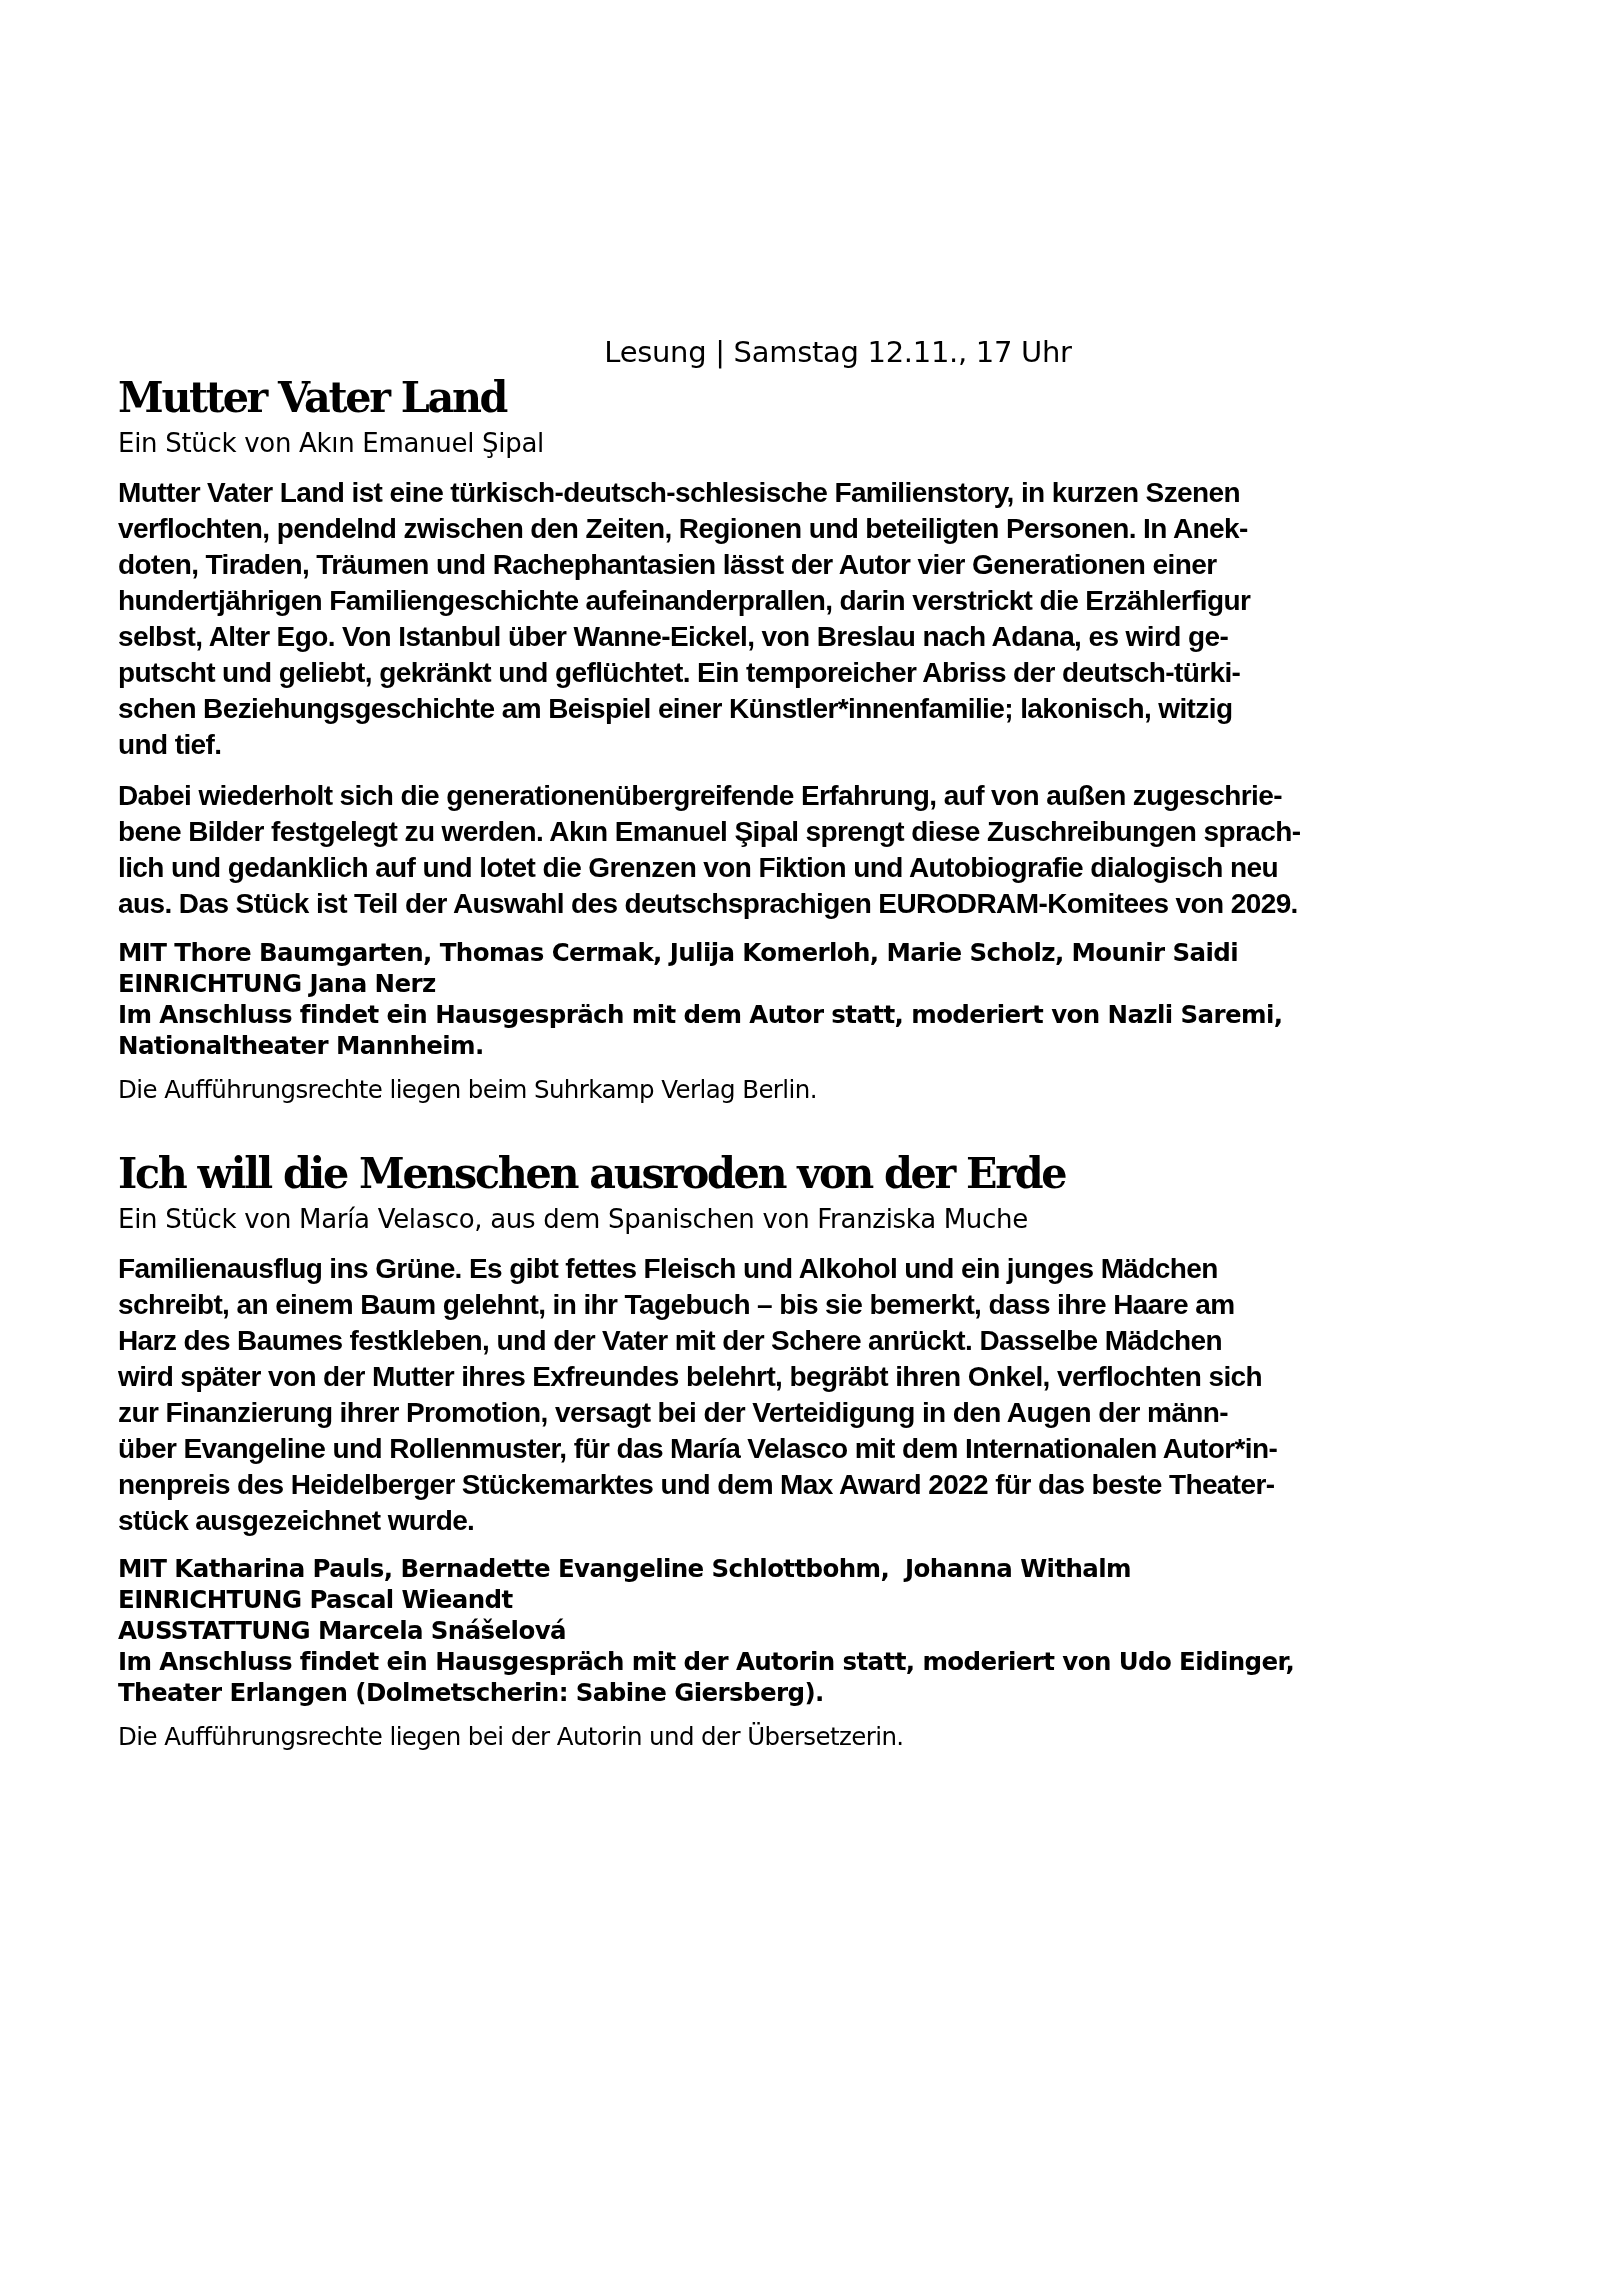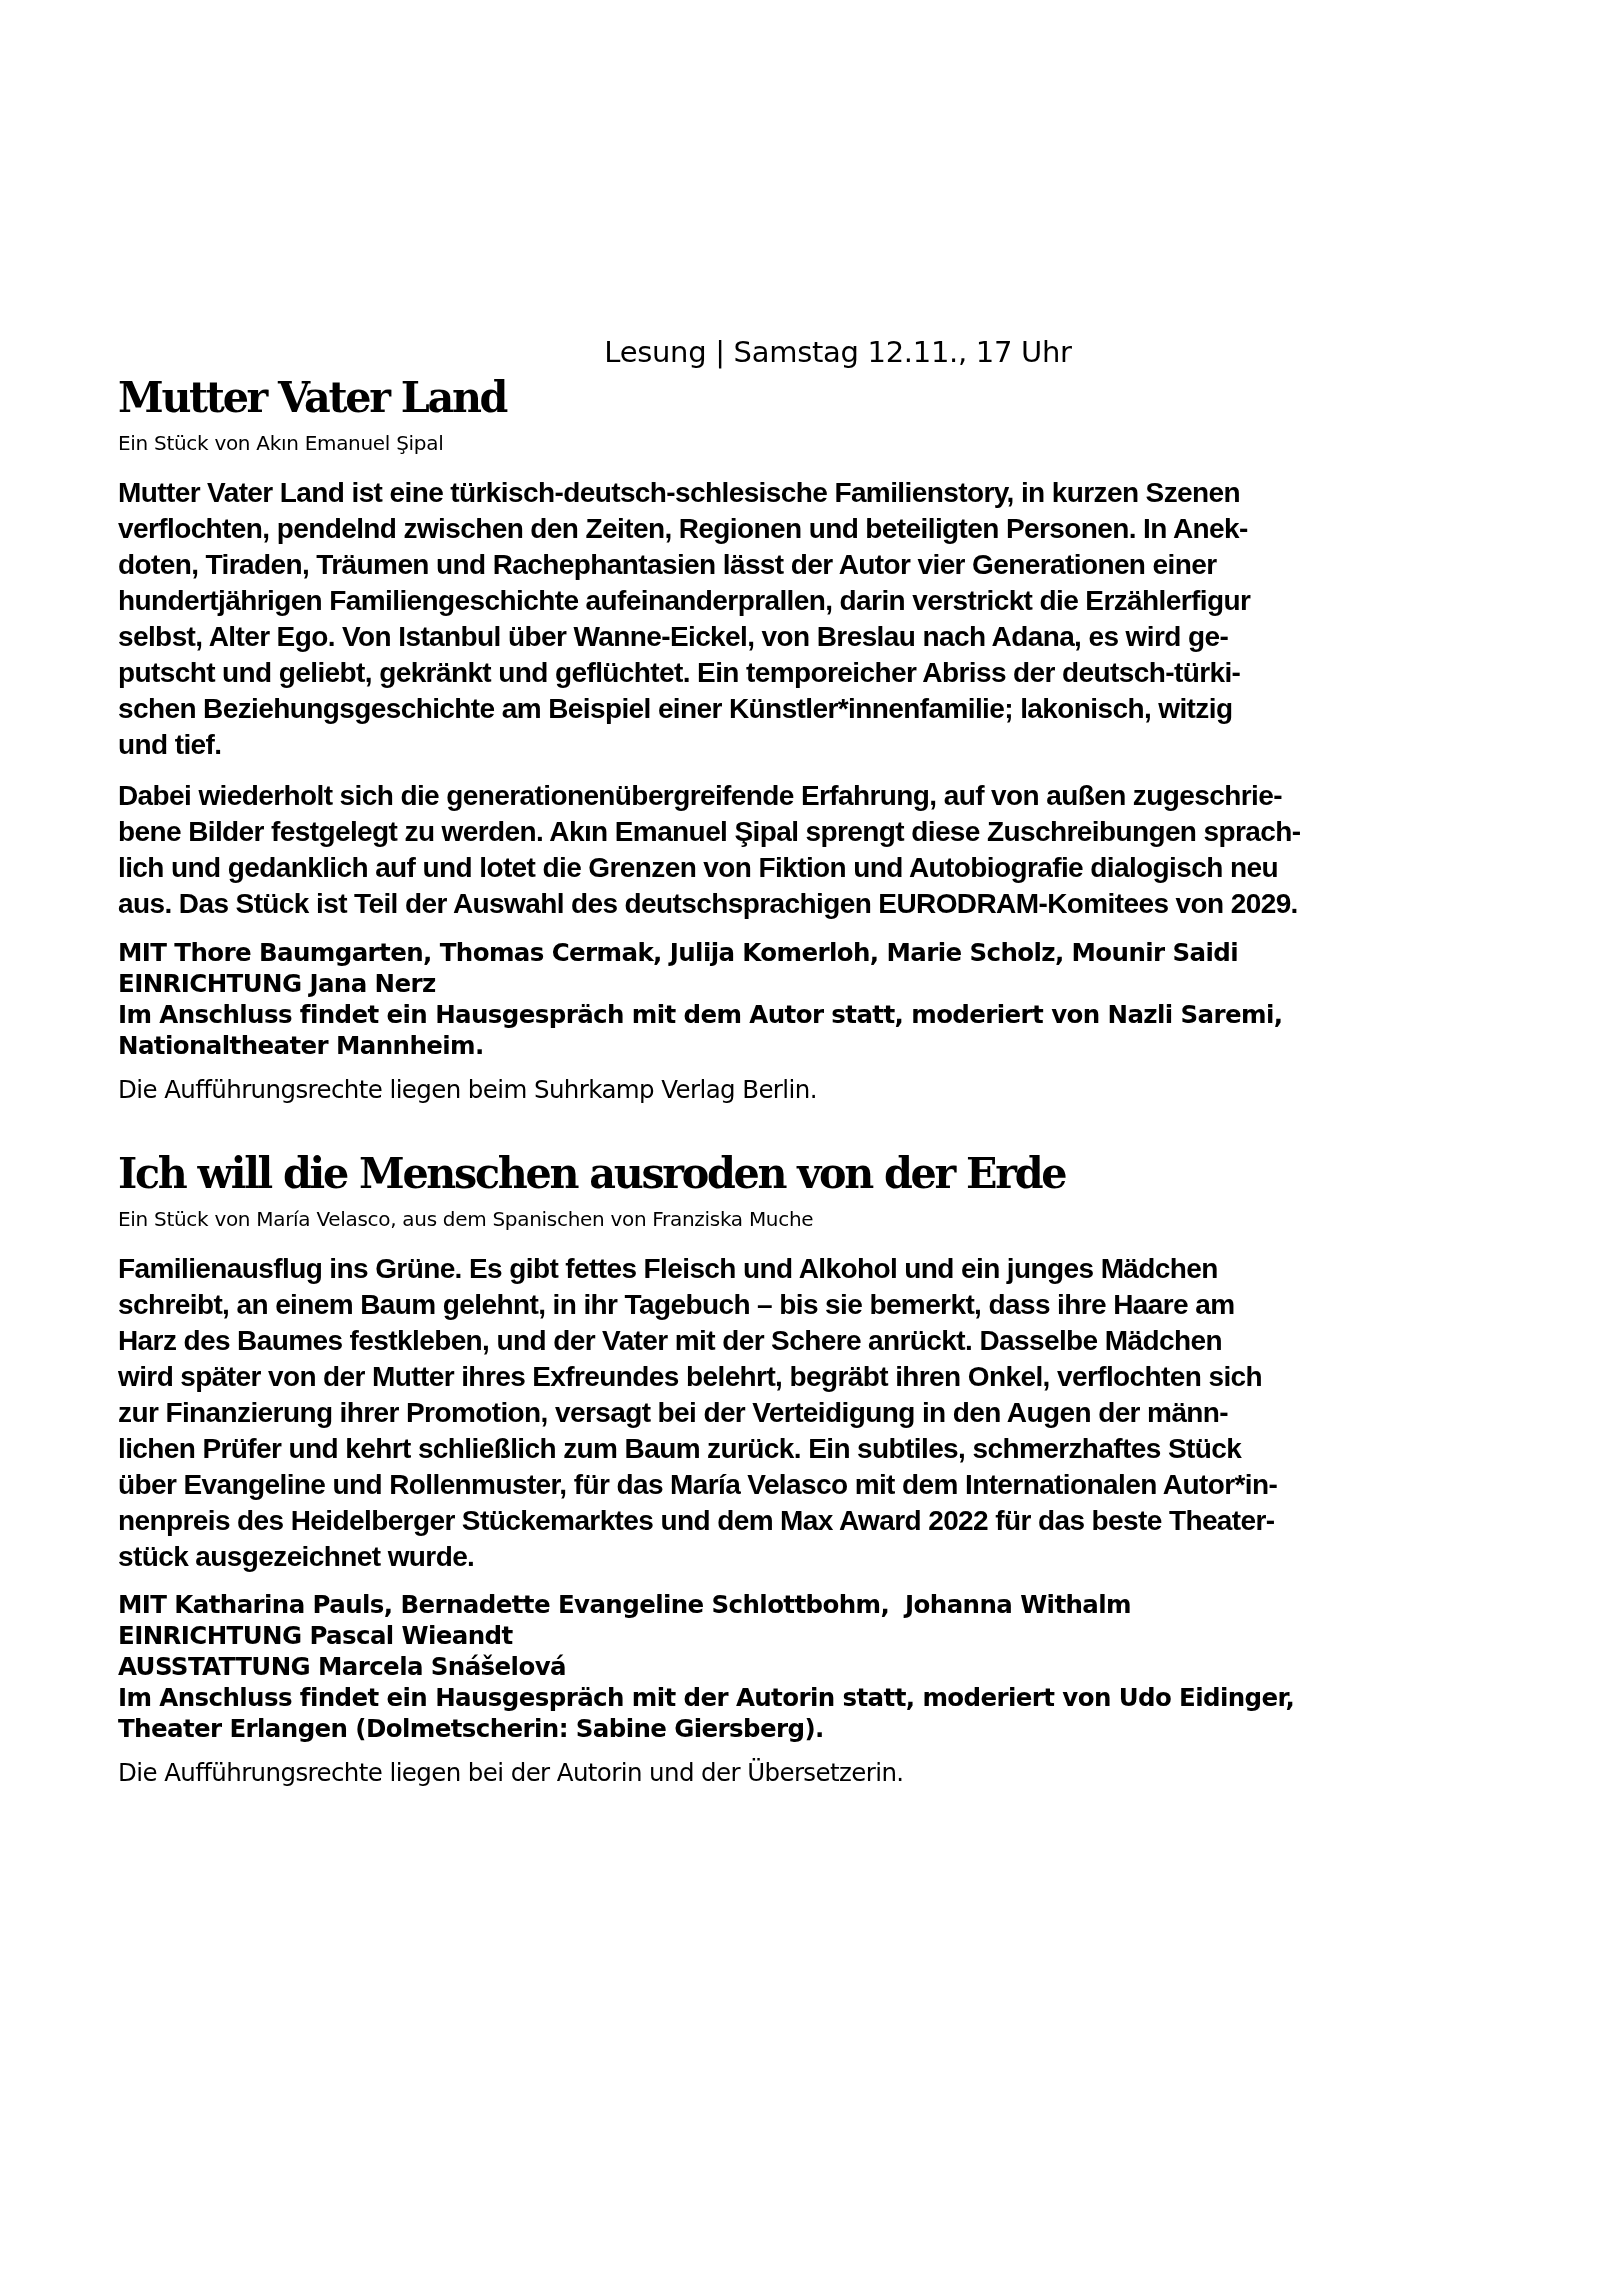--- a/index.html
+++ b/index.html
@@ -12,21 +12,21 @@
     font-size: 29px; line-height: 37px; letter-spacing: -0.3px;
     margin: 0; font-weight: normal; text-align: center;
   }
   .title {
     font-family: "DejaVu Serif", serif;
     font-weight: bold; font-size: 43px; line-height: 52px;
     letter-spacing: -2.4px; margin: 0; transform: scaleX(0.96); transform-origin: left;
   }
   .subtitle {
     font-family: "DejaVu Sans", sans-serif;
-    font-size: 20px; line-height: 41px; letter-spacing: -0.3px; margin: 0 0 11px 0;
+    font-size: 26px; line-height: 41px; letter-spacing: -0.3px; margin: 0 0 11px 0;
   }
   .body {
     font-family: Liberation Sans, sans-serif;
     font-weight: bold; font-size: 28px; line-height: 36px;
     letter-spacing: -0.6px; margin: 0 0 14.8px 0;
   }
   .body .line { display: block; white-space: nowrap; }
   .credits {
     font-family: "DejaVu Sans", sans-serif;
     font-size: 24.5px; line-height: 31px; letter-spacing: -0.6px;
@@ -79,21 +79,20 @@
   <section class="section">
     <h2 class="title">Ich will die Menschen ausroden von der Erde</h2>
     <p class="subtitle">Ein Stück von María Velasco, aus dem Spanischen von Franziska Muche</p>
 
     <p class="body">
       <span class="line">Familienausflug ins Grüne. Es gibt fettes Fleisch und Alkohol und ein junges Mädchen</span>
       <span class="line">schreibt, an einem Baum gelehnt, in ihr Tagebuch – bis sie bemerkt, dass ihre Haare am</span>
       <span class="line">Harz des Baumes festkleben, und der Vater mit der Schere anrückt. Dasselbe Mädchen</span>
       <span class="line">wird später von der Mutter ihres Exfreundes belehrt, begräbt ihren Onkel, verflochten sich</span>
       <span class="line">zur Finanzierung ihrer Promotion, versagt bei der Verteidigung in den Augen der männ-</span>
-      <span class="line">lichen Prüfer und kehrt schließlich zum Baum zurück. Ein subtiles, schmerzhaftes Stück</span>
       <span class="line">über Evangeline und Rollenmuster, für das María Velasco mit dem Internationalen Autor*in-</span>
       <span class="line">nenpreis des Heidelberger Stückemarktes und dem Max Award 2022 für das beste Theater-</span>
       <span class="line">stück ausgezeichnet wurde.</span>
     </p>
 
     <div class="credits">
       <span class="line"><span class="role">MIT</span> <span style="white-space:pre">Katharina Pauls, Bernadette Evangeline Schlottbohm,  Johanna Withalm</span></span>
       <span class="line"><span class="role">EINRICHTUNG</span> <span>Pascal Wieandt</span></span>
       <span class="line"><span class="role">AUSSTATTUNG</span> <span>Marcela Snášelová</span></span>
       <span class="line">Im Anschluss findet ein Hausgespräch mit der Autorin statt, moderiert von Udo Eidinger,</span>

